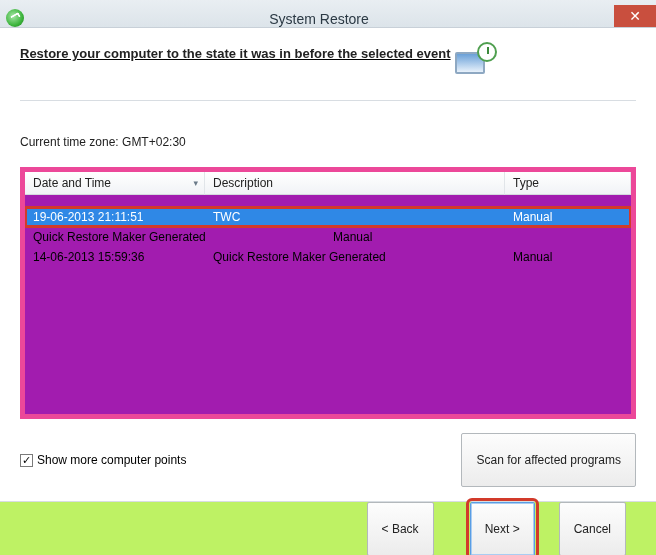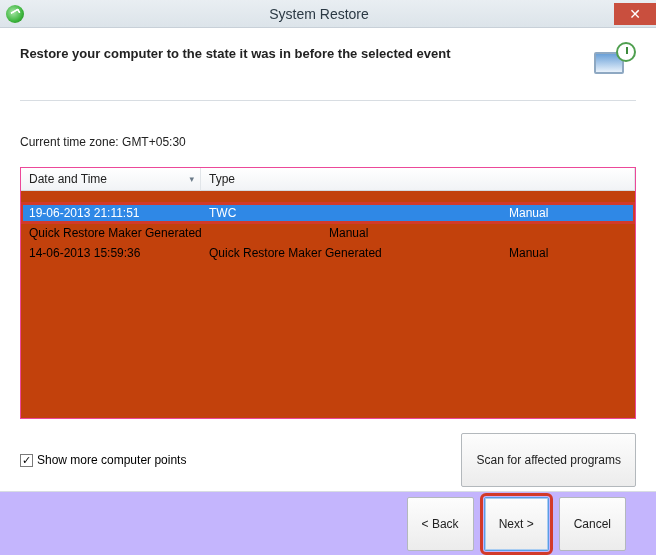--- a/index.html
+++ b/index.html
@@ -10,21 +10,21 @@
     background: #fff;
     width: 656px;
     height: 555px;
     overflow: hidden;
   }
   .titlebar {
     height: 28px;
     background: linear-gradient(#e9eef2, #dce4ea);
     border-bottom: 1px solid #c8d0d8;
     display: flex;
-    align-items: center;
+    align-items: flex-end;
     position: relative;
   }
   .titlebar .icon {
     width: 18px; height: 18px;
     margin-left: 6px;
     background: radial-gradient(circle at 40% 40%, #a6e6a6 0%, #3cb43c 60%, #1a7a1a 100%);
     border-radius: 50%;
     position: relative;
   }
   .titlebar .icon::after{
@@ -46,21 +46,22 @@
     font-size: 14px;
     margin-right: 0;
     cursor: pointer;
   }
   .content {
     padding: 14px 20px 0 20px;
   }
   .heading-row {
     display: flex;
     align-items: flex-start;
-    justify-content: space-between;
+    justify-content: flex-start;
+    text-decoration: underline;
   }
   .heading {
     font-size: 13px;
     font-weight: bold;
     color: #222;
     padding-top: 4px;
   }
   .restore-graphic {
     width: 46px; height: 40px;
     position: relative;
@@ -81,23 +82,23 @@
     border-top: 1px solid #d8dde2;
     margin: 18px 0 0 0;
   }
   .tz {
     margin-top: 34px;
     color: #222;
     font-size: 12px;
   }
   .table-wrap {
     margin-top: 18px;
-    border: 1px solid #ec4899;
+    border: 5px solid #ec4899;
     height: 252px;
-    background: #c2410c;
+    background: #a21caf;
     overflow: hidden;
   }
   .thead {
     display: flex;
     font-size: 12px;
     color: #222;
     user-select: none;
   }
   .th {
     padding: 4px 8px;
@@ -149,31 +150,32 @@
     padding: 19px 14px;
     font-size: 12px;
     color: #222;
     cursor: pointer;
     border-radius: 2px;
   }
   .footer {
     position: absolute;
     bottom: 0; left: 0; right: 0;
     border-top: 1px solid #d8dde2;
-    background: #c4b5fd;
-    height: 64px;
+    background: #bef264;
+    height: 54px;
     display: flex;
     align-items: center;
     justify-content: flex-end;
-    gap: 10px;
+    gap: 24px;
     padding-right: 30px;
   }
   .btn.highlight {
     outline: 3px solid #d23a2a;
     outline-offset: 1px;
+    margin-left: 12px;
   }
   .btn.default {
     border-color: #5a9de4;
     box-shadow: 0 0 0 1px #a9cdf2 inset;
   }
 </style>
 </head>
 <body>
 
 <div class="titlebar">
@@ -187,27 +189,30 @@
 <div class="content">
   <div class="heading-row">
     <div class="heading">Restore your computer to the state it was in before the selected event</div>
     <div class="restore-graphic">
       <div class="monitor"></div>
       <div class="clock"></div>
     </div>
   </div>
   <div class="hr"></div>
 
-  <div class="tz">Current time zone: GMT+05:30</div>
+  <div class="tz">Current time zone: GMT+02:30</div>
 
   <div class="table-wrap">
     <div class="thead">
       <div class="th col-dt">
         <span>Date and Time</span>
         <span class="sort">▾</span>
+      </div>
+      <div class="th col-desc">
+        <span>Description</span>
       </div>
       <div class="th col-type">
         <span>Type</span>
       </div>
     </div>
     <div id="tbody">
         <div class="row selected">
           <div class="cell col-dt">19-06-2013 21:11:51</div>
           <div class="cell col-desc">TWC</div>
           <div class="cell col-type">Manual</div>

